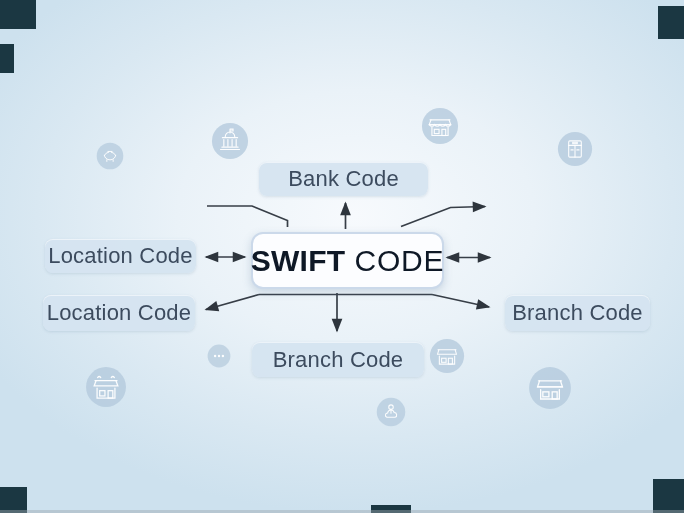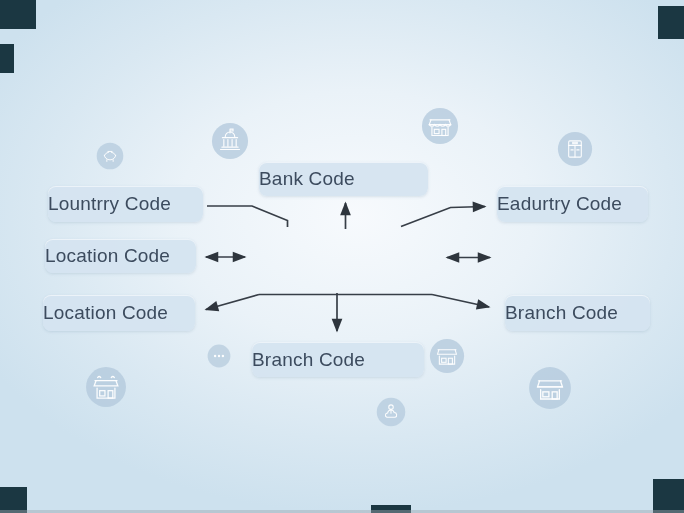--- a/index.html
+++ b/index.html
@@ -2,23 +2,23 @@
 <html><head>
 <meta charset="utf-8">
 <style>
   html,body{margin:0;padding:0;background:#e8eef4;}
   .stage{
     position:relative;width:684px;height:513px;overflow:hidden;
     font-family:"Liberation Sans",sans-serif;
     background:radial-gradient(ellipse 62% 58% at 52% 42%, #f7fafd 0%, #eaf2f8 42%, #d9e8f2 75%, #cde1ee 100%);
   }
   .node{
-    position:absolute;display:flex;align-items:center;
+    position:absolute;display:flex;align-items:center;justify-content:center;
     background:rgba(213,228,240,0.95);border-radius:8px;
-    color:#3c4b5e;font-size:19px;letter-spacing:.2px;
+    color:#3c4b5e;font-size:22px;letter-spacing:.2px;
     box-shadow:0 1px 3px rgba(110,140,170,.22), inset 0 1px 0 rgba(255,255,255,.55);
   }
   .n-bank{left:259px;top:162px;width:169px;height:34px}
   .n-lt  {left:48px; top:186px;width:155px;height:36px}
   .n-lm  {left:45px; top:239px;width:151px;height:34px}
   .n-lb  {left:43px; top:295px;width:152px;height:36px}
   .n-rt  {left:497px;top:186px;width:151px;height:36px}
   .n-rm  {left:498px;top:239px;width:153px;height:34px}
   .n-rb  {left:505px;top:295px;width:145px;height:36px}
   .n-bot {left:252px;top:342px;width:172px;height:35px}
@@ -159,39 +159,37 @@
       <path d="M401 226.5 L450.5 207.5 L485 206.5" marker-end="url(#ah)"></path>
       <path d="M259 294.5 H432"></path>
       <path d="M259 294.5 L206 309.5" marker-end="url(#ah)"></path>
       <path d="M432 294.5 L489 307" marker-end="url(#ah)"></path>
     </g>
   </svg>
 
   <div class="node n-bank">
       <span>Bank Code</span>
     </div>
-  <div class="node n-lt">
-      <span>Lountrry Code</span>
-    </div>
   <div class="node n-lm">
       <span>Location Code</span>
     </div>
   <div class="node n-lb">
       <span>Location Code</span>
-    </div>
-  <div class="node n-rt">
-      <span>Eadurtry Code</span>
     </div>
   <div class="node n-rb">
       <span>Branch Code</span>
     </div>
   <div class="node n-bot">
       <span>Branch Code</span>
     </div>
 
+  <div class="center-box">
+    <span class="b">SWIFT</span>
+    <span class="r">CODE</span>
+  </div>
 
   <div class="blk blk1"></div>
   <div class="blk blk2"></div>
   <div class="blk blk3"></div>
   <div class="blk blk4"></div>
   <div class="blk blk5"></div>
   <div class="blk blk6"></div>
   <div class="bottom-strip"></div>
 
 </div>

